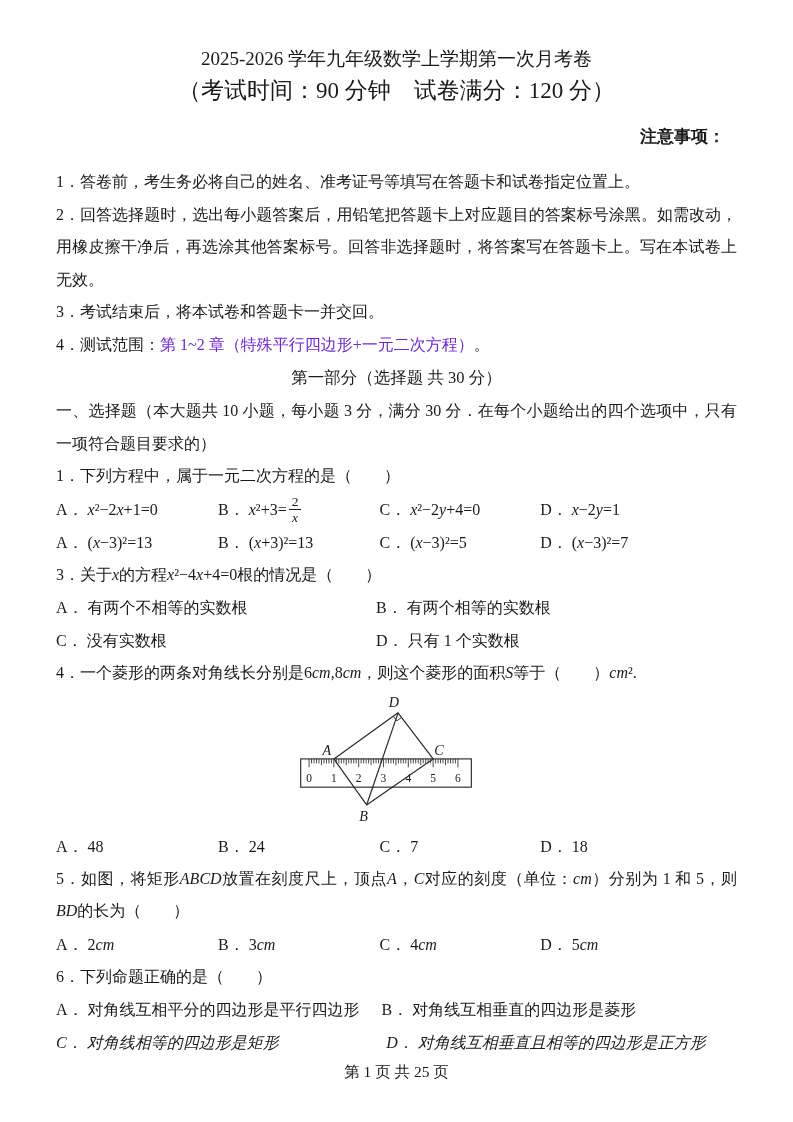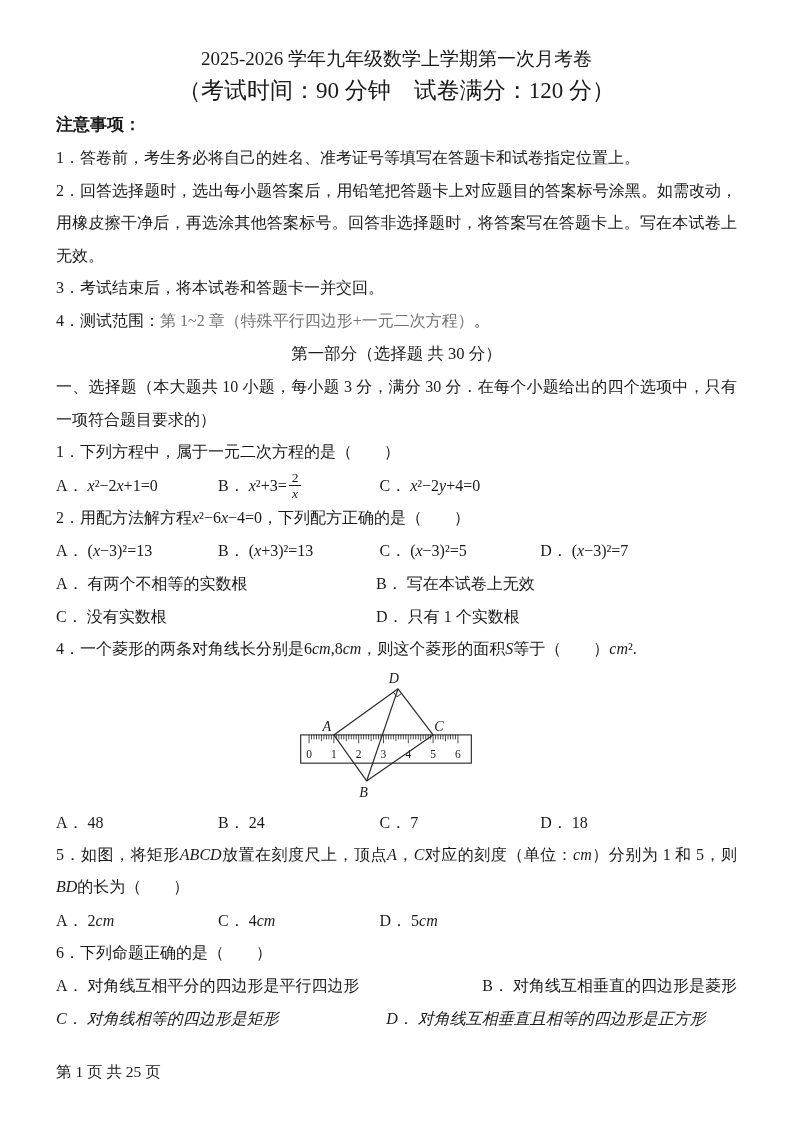--- a/index.html
+++ b/index.html
@@ -6,39 +6,39 @@
   .page{
     width:793px;height:1122px;box-sizing:border-box;
     padding:44px 56px 24px 56px;
     display:flex;flex-direction:column;
     background:#ffffff;color:#1a1a1a;
     font-family:"Liberation Serif","DejaVu Serif",serif;
     border-radius:25px;
   }
   .title{font-size:19px;line-height:30px;text-align:center;margin:0;font-weight:400;}
   .subtitle{font-size:23px;line-height:34px;text-align:center;margin:0;}
-  .notice-heading{font-size:17px;line-height:34px;font-weight:700;margin:0;}
+  .notice-heading{font-size:17px;line-height:34px;font-weight:700;margin:12px;text-align:right;}
   .line{font-size:16px;line-height:32.5px;margin:0;text-align:justify;}
-  .red{color:#737373;}
+  .red{color:#6d28d9;}
   .section-title{font-size:16.5px;line-height:34px;text-align:center;margin:0;}
   .opt-row{display:grid;grid-template-columns:23.8% 23.7% 23.6% 1fr;font-size:16px;line-height:33px;align-items:baseline;}
   .opt-row.cols2{grid-template-columns:47% 1fr;}
-  .opt-row.q6a{display:flex;gap:22px;justify-content:space-between;}
+  .opt-row.q6a{display:flex;gap:22px;}
   .opt-row.q6b{grid-template-columns:48.5% 1fr;font-style:italic;}
   .opt{white-space:nowrap;}
   .opt-label{margin-right:4px;}
   .math i{font-style:italic;}
   .frac{display:inline-block;vertical-align:-0.55em;text-align:center;line-height:1.12;font-size:13.5px;margin-left:2px;}
   .fnum{display:block;border-bottom:1px solid #1a1a1a;padding:0 3px;}
   .fden{display:block;}
   .figure{display:flex;justify-content:center;margin:4px 0 2px 0;}
   .figure svg text{font-family:"Liberation Serif","DejaVu Serif",serif;}
   .vtx{font-style:italic;font-size:13.5px;fill:#1a1a1a;}
   .rnum{font-size:11px;fill:#1a1a1a;}
-  .footer{margin-top:auto;text-align:left;font-size:15.5px;line-height:22px;}
+  .footer{margin-top:auto;text-align:center;font-size:15.5px;line-height:22px;}
 </style>
 </head>
 <body>
 
 <div class="page">
 
   <p class="title">2025-2026 学年九年级数学上学期第一次月考卷</p>
   <p class="subtitle">（考试时间：90 分钟　试卷满分：120 分）</p>
 
   <p class="notice-heading">注意事项：</p>
@@ -48,33 +48,34 @@
   <p class="line"><span>4．测试范围：</span><span class="red">第 1~2 章（特殊平行四边形+一元二次方程）</span><span>。</span></p>
 
   <p class="section-title">第一部分（选择题 共 30 分）</p>
   <p class="line">一、选择题（本大题共 10 小题，每小题 3 分，满分 30 分．在每个小题给出的四个选项中，只有一项符合题目要求的）</p>
 
   <p class="line">1．下列方程中，属于一元二次方程的是（　　）</p>
   <div class="opt-row">
     <span class="opt"><span class="opt-label">A．</span><span><span class="math"><i>x</i>²−2<i>x</i>+1=0</span></span></span>
     <span class="opt"><span class="opt-label">B．</span><span><span class="math"><i>x</i>²+3=</span><span class="frac"><span class="fnum">2</span><span class="fden"><i>x</i></span></span></span></span>
     <span class="opt"><span class="opt-label">C．</span><span><span class="math"><i>x</i>²−2<i>y</i>+4=0</span></span></span>
+    <span class="opt"><span class="opt-label">D．</span><span><span class="math"><i>x</i>−2<i>y</i>=1</span></span></span>
   </div>
 
-  <p class="line">2．用配方法解方程<span class="math"><i>x</i>²−6<i>x</i>−4=0</span>，下列配方正确的是（　　）</p>
   <div class="opt-row">
     <span class="opt"><span class="opt-label">A．</span><span><span class="math">(<i>x</i>−3)²=13</span></span></span>
     <span class="opt"><span class="opt-label">B．</span><span><span class="math">(<i>x</i>+3)²=13</span></span></span>
     <span class="opt"><span class="opt-label">C．</span><span><span class="math">(<i>x</i>−3)²=5</span></span></span>
     <span class="opt"><span class="opt-label">D．</span><span><span class="math">(<i>x</i>−3)²=7</span></span></span>
   </div>
 
+  <p class="line">3．关于<span class="math"><i>x</i></span>的方程<span class="math"><i>x</i>²−4<i>x</i>+4=0</span>根的情况是（　　）</p>
   <div class="opt-row cols2">
     <span class="opt"><span class="opt-label">A．</span><span>有两个不相等的实数根</span></span>
-    <span class="opt"><span class="opt-label">B．</span><span>写在本试卷上无效</span></span>
+    <span class="opt"><span class="opt-label">B．</span><span>有两个相等的实数根</span></span>
   </div>
   <div class="opt-row cols2">
     <span class="opt"><span class="opt-label">C．</span><span>没有实数根</span></span>
     <span class="opt"><span class="opt-label">D．</span><span>只有 1 个实数根</span></span>
   </div>
 
   <p class="line">4．一个菱形的两条对角线长分别是<span class="math">6<i>c</i><i>m</i>,8<i>c</i><i>m</i></span>，则这个菱形的面积<span class="math"><i>S</i></span>等于（　　）<span class="math"><i>c</i><i>m</i>².</span></p>
 
   <div class="figure">
     <svg width="200" height="134" viewBox="0 0 190 128">
@@ -168,20 +169,21 @@
   <div class="opt-row">
     <span class="opt"><span class="opt-label">A．</span><span>48</span></span>
     <span class="opt"><span class="opt-label">B．</span><span>24</span></span>
     <span class="opt"><span class="opt-label">C．</span><span>7</span></span>
     <span class="opt"><span class="opt-label">D．</span><span>18</span></span>
   </div>
 
   <p class="line">5．如图，将矩形<span class="math"><i>A</i><i>B</i><i>C</i><i>D</i></span>放置在刻度尺上，顶点<span class="math"><i>A</i></span>，<span class="math"><i>C</i></span>对应的刻度（单位：<span class="math"><i>c</i><i>m</i></span>）分别为 1 和 5，则<span class="math"><i>B</i><i>D</i></span>的长为（　　）</p>
   <div class="opt-row">
     <span class="opt"><span class="opt-label">A．</span><span>2<span class="math"><i>c</i><i>m</i></span></span></span>
+    <span class="opt"><span class="opt-label">B．</span><span>3<span class="math"><i>c</i><i>m</i></span></span></span>
     <span class="opt"><span class="opt-label">C．</span><span>4<span class="math"><i>c</i><i>m</i></span></span></span>
     <span class="opt"><span class="opt-label">D．</span><span>5<span class="math"><i>c</i><i>m</i></span></span></span>
   </div>
 
   <p class="line">6．下列命题正确的是（　　）</p>
   <div class="opt-row q6a">
     <span class="opt"><span class="opt-label">A．</span><span>对角线互相平分的四边形是平行四边形</span></span>
     <span class="opt"><span class="opt-label">B．</span><span>对角线互相垂直的四边形是菱形</span></span>
   </div>
   <div class="opt-row cols2 q6b">

